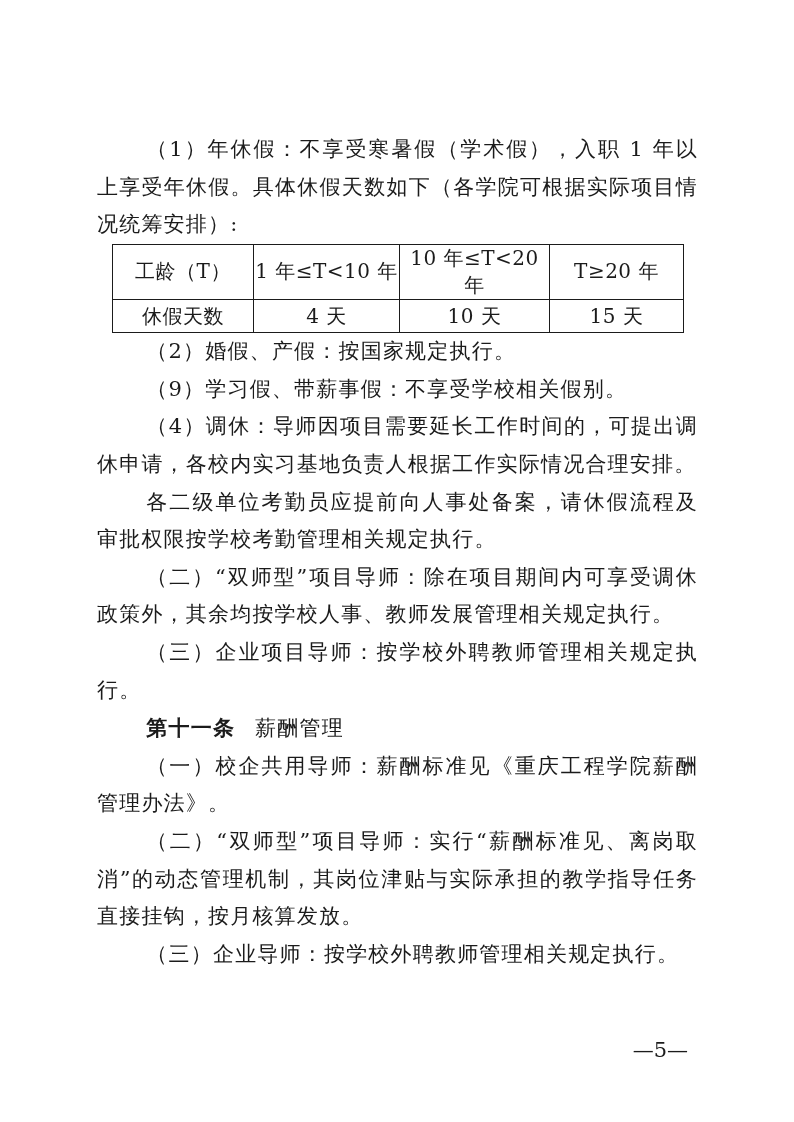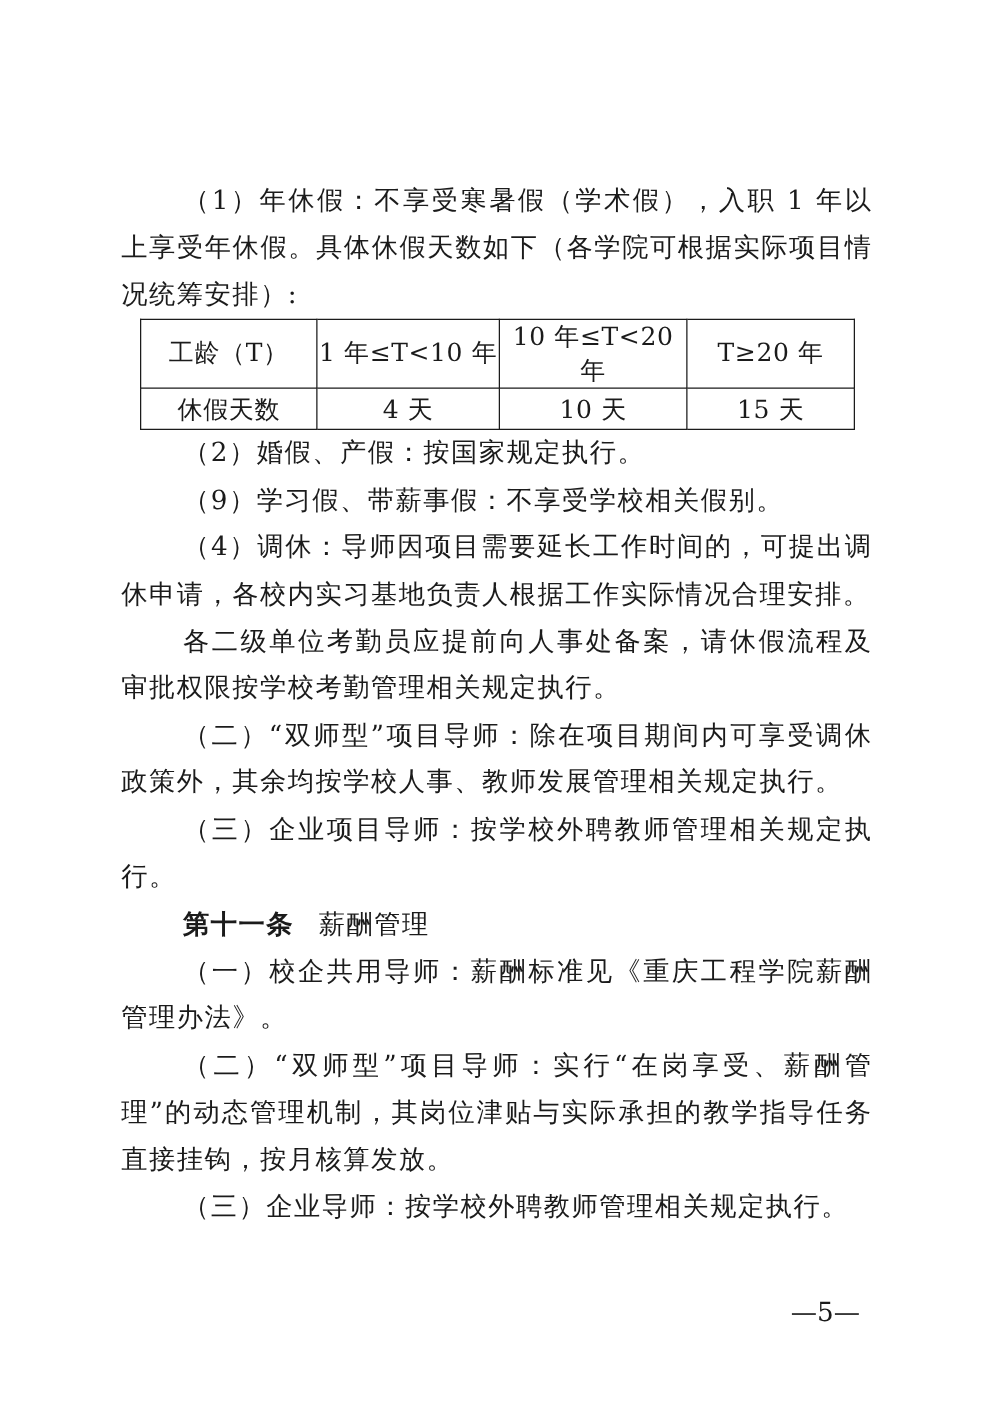--- a/index.html
+++ b/index.html
@@ -12,21 +12,21 @@
     width: 794px;
     height: 1122px;
     background: #ffffff;
     overflow: hidden;
     font-family: "DejaVu Serif", "Liberation Serif", serif;
     color: #1b1b1b;
   }
   .content {
     position: absolute;
     left: 97px;
-    top: 142px;
+    top: 131px;
     width: 601px;
   }
   p.par {
     margin: 0;
     font-size: 21px;
     line-height: 37.6px;
     letter-spacing: 1.2px;
     text-align: justify;
     text-indent: 2.35em;
     color: #1b1b1b;
@@ -96,19 +96,19 @@
     <p class="par">（4）调休：导师因项目需要延长工作时间的，可提出调休申请，各校内实习基地负责人根据工作实际情况合理安排。</p>
     <p class="par">各二级单位考勤员应提前向人事处备案，请休假流程及审批权限按学校考勤管理相关规定执行。</p>
     <p class="par">（二）“双师型”项目导师：除在项目期间内可享受调休政策外，其余均按学校人事、教师发展管理相关规定执行。</p>
     <p class="par">（三）企业项目导师：按学校外聘教师管理相关规定执行。</p>
 
     <p class="par heading-par">
       <span class="article-no">第十一条</span><span>薪酬管理</span>
     </p>
 
     <p class="par">（一）校企共用导师：薪酬标准见《重庆工程学院薪酬管理办法》。</p>
-    <p class="par">（二）“双师型”项目导师：实行“在岗享受、薪酬管理”的动态管理机制，其岗位津贴与实际承担的教学指导任务直接挂钩，按月核算发放。</p>
+    <p class="par">（二）“双师型”项目导师：实行“薪酬标准见、离岗取消”的动态管理机制，其岗位津贴与实际承担的教学指导任务直接挂钩，按月核算发放。</p>
     <p class="par">（三）企业导师：按学校外聘教师管理相关规定执行。</p>
 
   </div>
 
   <div class="page-number">—5—</div>
 </div>
 
 </body></html>

